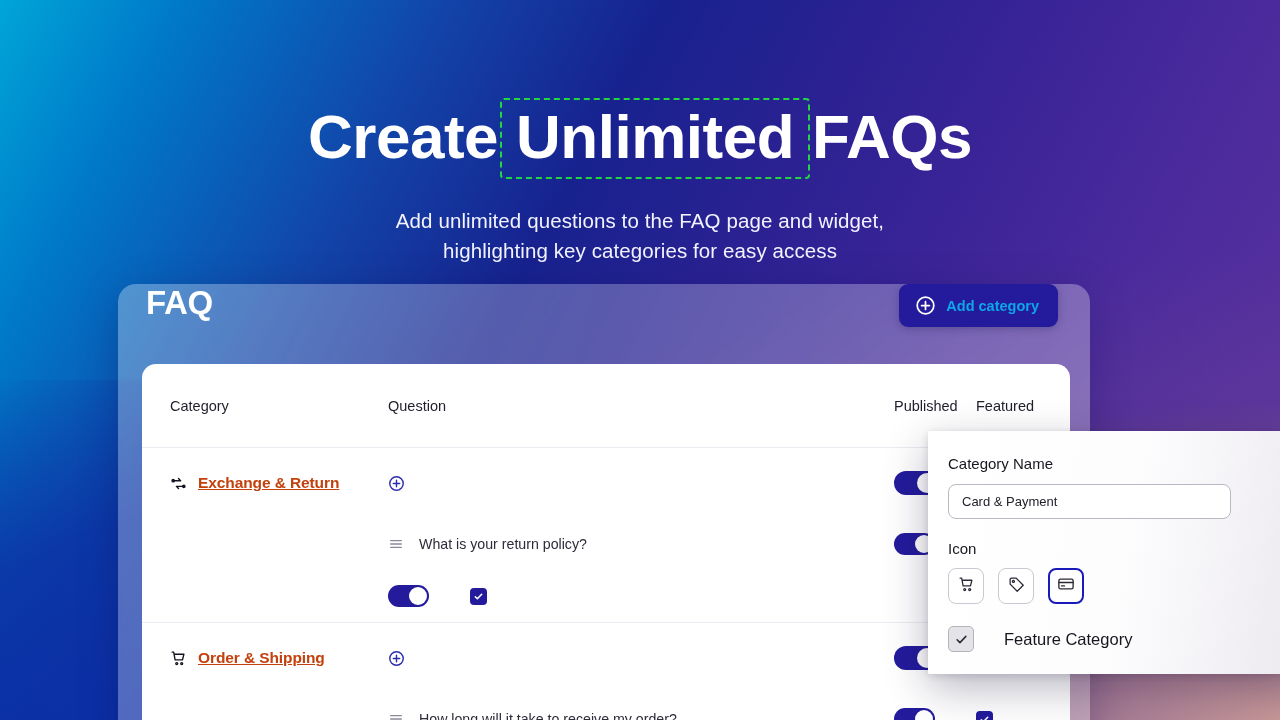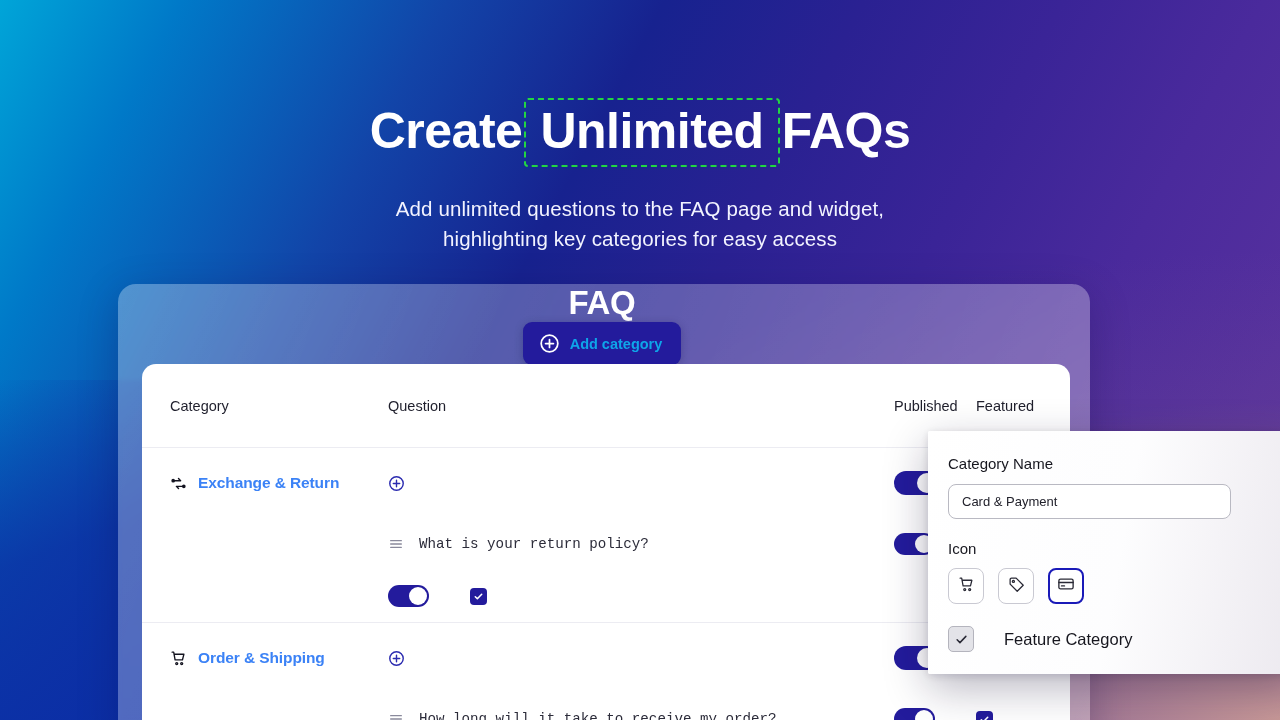--- a/index.html
+++ b/index.html
@@ -33,21 +33,21 @@
     width: 330px; height: 460px;
     background: linear-gradient(160deg, rgba(11,48,160,0.0) 0%, rgba(11,45,163,0.75) 35%, #0b2ea6 75%);
     transform: skewX(-4deg);
     pointer-events: none;
   }
 
   
   .hero { position: absolute; top: 0; left: 0; width: 1280px; text-align: center; }
   .hero-title {
     margin-top: 98px;
-    font-size: 50px;
+    font-size: 62px;
     font-weight: 700;
     letter-spacing: -0.5px;
     color: #ffffff;
     line-height: 1.0;
     white-space: nowrap;
   }
   .hl {
     display: inline-block;
     padding: 6px 14px 9px 14px;
     margin: 0 2px;
@@ -70,23 +70,22 @@
     left: 118px; top: 284px;
     width: 972px; height: 460px;
     border-radius: 18px 18px 0 0;
     background: linear-gradient(107deg, rgba(255,255,255,0.30) 0%, rgba(255,255,255,0.26) 45%, rgba(255,255,255,0.31) 100%);
     backdrop-filter: blur(2px);
     box-shadow: 0 10px 40px rgba(10,10,60,0.22);
     overflow: hidden;
   }
   .faq-head {
     height: 78px;
-    display: flex; align-items: center; justify-content: space-between;
+    display: flex; align-items: flex-start; justify-content: space-between;
     padding: 0 32px 0 28px;
-    flex-direction: column;
   }
   .faq-title {
     font-size: 33px; font-weight: 700; color: #ffffff;
     letter-spacing: -0.3px;
   }
   .add-cat-btn {
     display: inline-flex; align-items: center; gap: 10px;
     background: #231b9c;
     color: #0ea5e9;
     border: none;
@@ -121,25 +120,25 @@
   .col-q   { flex: 1 1 auto; min-width: 0; }
   .col-pub { width: 82px; flex: none; text-align: left; }
   .col-feat{ width: 94px; flex: none; text-align: left; }
 
   .grp { border-bottom: 1px solid #ececf2; }
   .grp:last-child { border-bottom: none; }
 
   .cat-row { height: 70px; }
   .cat-cell { display: flex; align-items: center; gap: 11px; }
   .cat-ico { display: flex; align-items: center; color: #13131f; }
-  .cat-name { font-size: 15.5px; font-weight: 700; color: #3b82f6; letter-spacing: -0.1px; }
+  .cat-name { font-size: 15.5px; font-weight: 700; color: #c2410c; letter-spacing: -0.1px; text-decoration: underline; }
   .q-add { color: #2b2bb0; display: flex; align-items: center; }
 
   .q-row { height: 52px; }
-  .q-cell { display: flex; align-items: flex-end; gap: 15px; font-family: Liberation Mono, monospace; }
+  .q-cell { display: flex; align-items: flex-end; gap: 15px; }
   .q-drag { color: #8a8a9c; display: flex; }
   .q-text { font-size: 14.2px; color: #2c2c3a; }
 
   
   .tg {
     position: relative; display: inline-block;
     width: 41px; height: 22px; border-radius: 11px;
     background: #231b9c; cursor: pointer; vertical-align: middle;
   }
   .tg::after {

